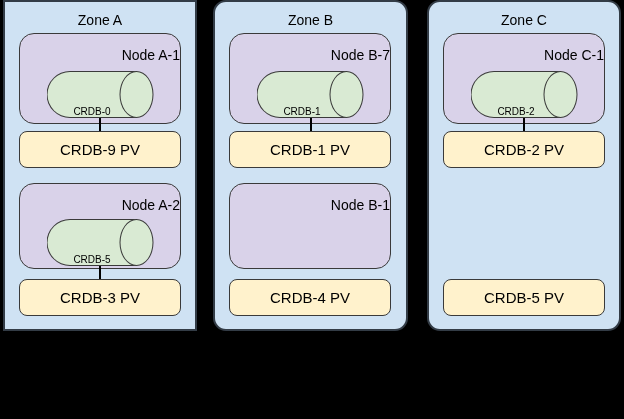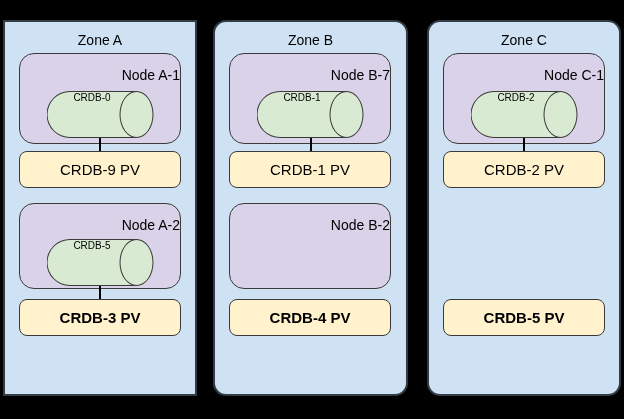--- a/index.html
+++ b/index.html
@@ -17,21 +17,21 @@
   html, body {
     width: 624px; height: 419px;
     background: var(--canvas-bg);
     font-family: "Liberation Sans", sans-serif;
     color: var(--text);
     overflow: hidden;
   }
   .canvas { position: relative; width: 624px; height: 419px; background: var(--canvas-bg); }
 
   .zone {
-    position: absolute; top: 20px; width: 194px; height: 376px;
+    position: absolute; top: 0; width: 194px; height: 331px;
     background: var(--zone-bg);
     border: 2px solid var(--zone-border);
   }
   .zone.za { left: 3px; }
   .zone.zb { left: 213px; width: 195px; border-radius: 13px; }
   .zone.zc { left: 427px; border-radius: 13px; }
 
   .zone-title {
     position: absolute; top: 10px; left: 0; right: 0;
     text-align: center; font-size: 14px;
@@ -48,21 +48,21 @@
   .node-label { margin-top: 13px; text-align: right; font-size: 14px; }
 
   .cyl { position: absolute; left: 50%; transform: translateX(-50%); width: 107px; height: 47px; }
   .node1 .cyl { top: 37px; }
   .node2 .cyl { top: 35px; }
   .cyl-body {
     position: absolute; left: 0; top: 0; width: 90px; height: 47px;
     background: var(--pod-bg);
     border: 1px solid var(--shape-border); border-right: none;
     border-radius: 23.5px 0 0 23.5px;
-    display: flex; align-items: flex-start; justify-content: center;
+    display: flex; align-items: flex-end; justify-content: center;
   }
   .cyl-cap {
     position: absolute; right: 0; top: 0; width: 34px; height: 47px;
     background: var(--pod-bg);
     border: 1px solid var(--shape-border);
     border-radius: 50%;
   }
   .cyl-label { font-size: 10px; }
 
   .connector {
@@ -74,21 +74,21 @@
 
   .pv {
     position: absolute; left: 14px; width: 162px; height: 37px;
     background: var(--pv-bg);
     border: 1px solid var(--shape-border);
     border-radius: 8px;
     display: flex; align-items: center; justify-content: center;
     font-size: 15px;
   }
   .pv1 { top: 129px; }
-  .pv2 { top: 277px; font-weight: bold; }
+  .pv2 { top: 277px; }
 </style>
 </head>
 <body>
 
 <div class="canvas">
 
   <div class="zone za">
     <div class="zone-title">Zone A</div>
     <div class="node node1">
       <div class="node-label">Node A-1</div>
@@ -127,21 +127,21 @@
           <span class="cyl-label">CRDB-1</span>
         </div>
         <div class="cyl-cap"></div>
       </div>
     </div>
     <div class="connector conn1"></div>
     <div class="pv pv1">
       <span>CRDB-1 PV</span>
     </div>
     <div class="node node2">
-      <div class="node-label">Node B-2</div>
+      <div class="node-label">Node B-1</div>
     </div>
     <div class="pv pv2">
       <span>CRDB-4 PV</span>
     </div>
   </div>
 
   <div class="zone zc">
     <div class="zone-title">Zone C</div>
     <div class="node node1">
       <div class="node-label">Node C-1</div>

